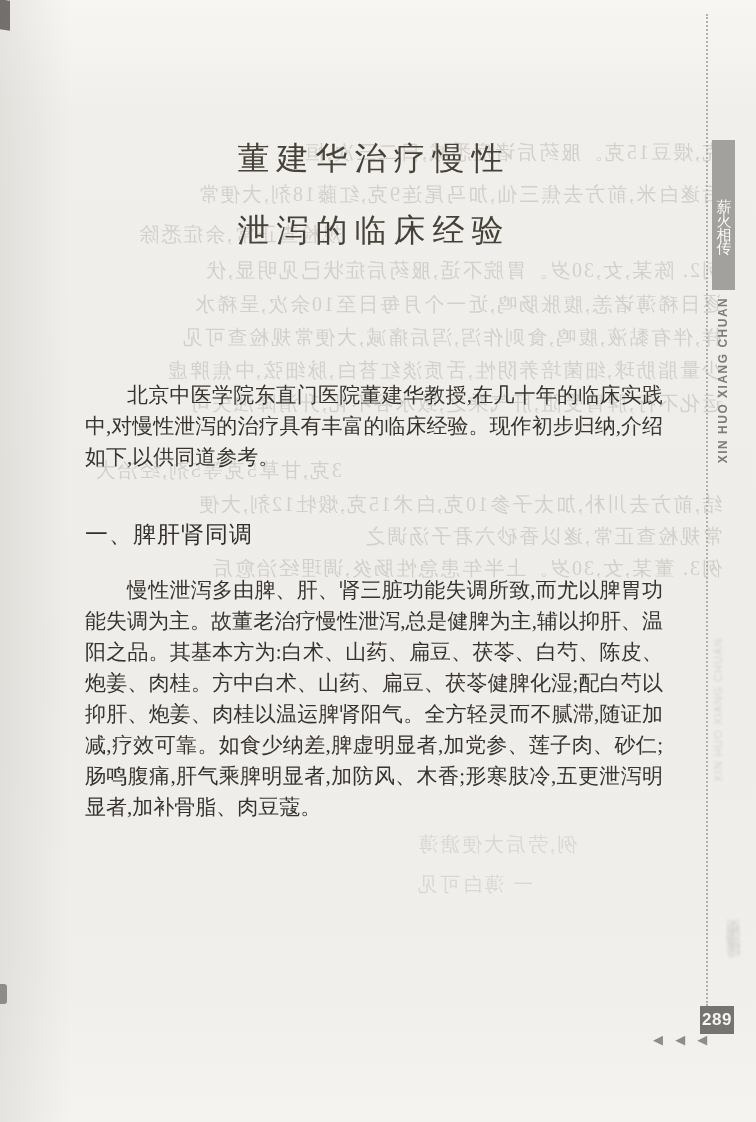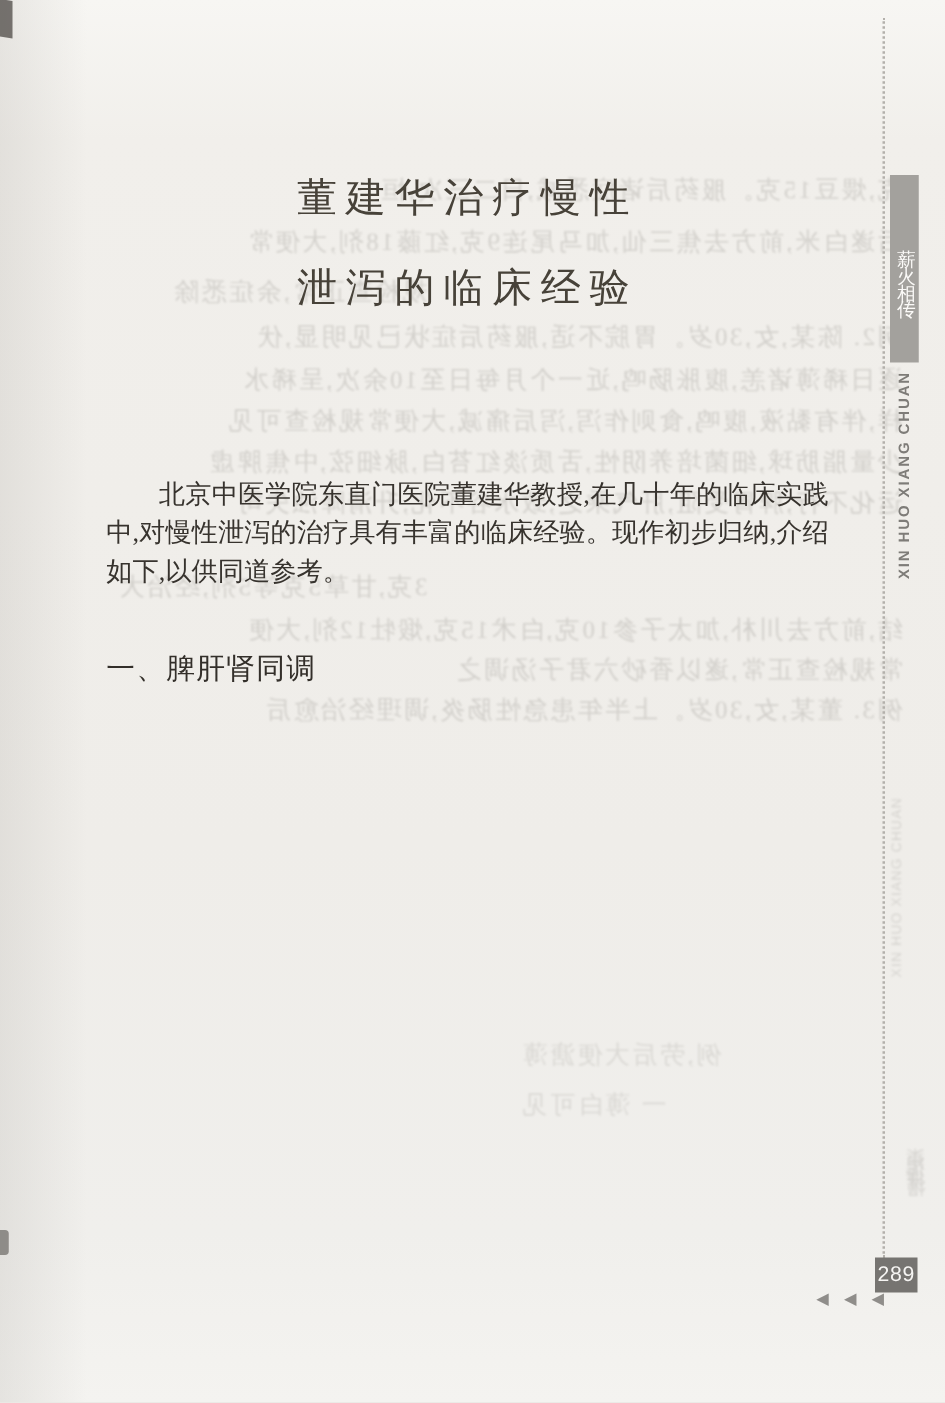--- a/index.html
+++ b/index.html
@@ -88,21 +88,21 @@
     display: flex; align-items: center; justify-content: center;
   }
   .pinyin-wrap .ptext {
     font-family: "Liberation Sans", sans-serif;
     font-size: 12px; letter-spacing: 1.5px; color: #7e7c78; font-weight: bold;
     white-space: nowrap;
   }
   .page-badge {
     position: absolute; left: 700px; top: 1006px; width: 34px; height: 28px;
     background: #767471; color: #f6f5f3;
-    font-family: "Liberation Sans", sans-serif; font-size: 17px; font-weight: normal;
+    font-family: "Liberation Sans", sans-serif; font-size: 17px; font-weight: bold;
     display: flex; align-items: center; justify-content: center;
     letter-spacing: 0.5px;
   }
   .arrows {
     position: absolute; left: 653px; top: 1032px; width: 60px;
     color: #8f8d8a; font-size: 13px; letter-spacing: 4px;
     font-family: "DejaVu Sans", sans-serif;
   }
 </style>
 </head>
@@ -133,20 +133,21 @@
     <div class="ghost-vert ghost-v-cjk">慢性泄泻集</div>
   </div>
 
   <div class="content">
     <div class="title">
       <div>董建华治疗慢性</div>
       <div>泄泻的临床经验</div>
     </div>
     <p class="body-text indent intro">北京中医学院东直门医院董建华教授,在几十年的临床实践中,对慢性泄泻的治疗具有丰富的临床经验。现作初步归纳,介绍如下,以供同道参考。</p>
     <h2 class="section-heading">一、脾肝肾同调</h2>
+    <p class="body-text indent para1">慢性泄泻多由脾、肝、肾三脏功能失调所致,而尤以脾胃功能失调为主。故董老治疗慢性泄泻,总是健脾为主,辅以抑肝、温阳之品。其基本方为:白术、山药、扁豆、茯苓、白芍、陈皮、炮姜、肉桂。方中白术、山药、扁豆、茯苓健脾化湿;配白芍以抑肝、炮姜、肉桂以温运脾肾阳气。全方轻灵而不腻滞,随证加减,疗效可靠。如食少纳差,脾虚明显者,加党参、莲子肉、砂仁;肠鸣腹痛,肝气乘脾明显者,加防风、木香;形寒肢冷,五更泄泻明显者,加补骨脂、肉豆蔻。</p>
   </div>
 
   <div class="dotted-rule"></div>
 
   <div class="series-bar">
     <span class="vtext">薪火相传</span>
   </div>
 
   <div class="pinyin-wrap">
     <span class="ptext">XIN HUO XIANG CHUAN</span>

